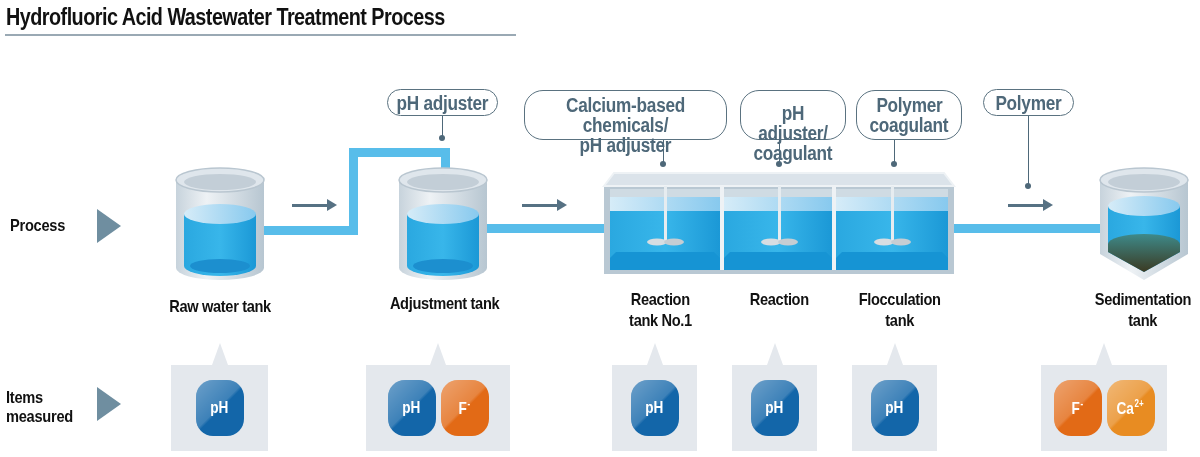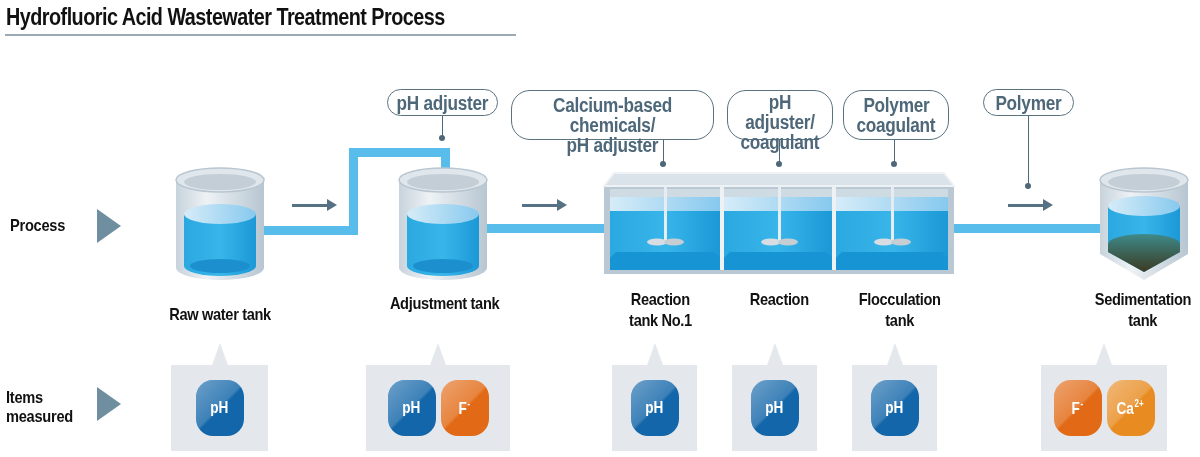--- a/index.html
+++ b/index.html
@@ -14,21 +14,21 @@
   .row-arrow { position: absolute; width: 0; height: 0; border-top: 17px solid transparent;
                border-bottom: 17px solid transparent; border-left: 24px solid #6f8ea0; }
   .stage-label { position: absolute; font-size: 17px; font-weight: bold; color: #111; text-align: center;
                  line-height: 21px; white-space: nowrap; letter-spacing: -0.4px; }
   .stage-label span { display: inline-block; transform: scaleX(0.86); }
   .chem { position: absolute; border: 1.3px solid #5a7280; background: #fff; color: #4e6879;
           font-size: 20px; font-weight: bold; text-align: center; line-height: 20px; box-sizing: border-box;
           letter-spacing: -0.3px; }
   .chem span { display: inline-block; transform: scaleX(0.86); }
   .chem.pill { border-radius: 14px; }
-  .chem.box { border-radius: 19px; }
+  .chem.box { border-radius: 19px; margin-left: 13px; }
   .connector { position: absolute; width: 1.3px; background: #4e6879; }
   .dot { position: absolute; width: 6px; height: 6px; border-radius: 50%; background: #4e6879; }
   .flow-arrow { position: absolute; height: 3px; background: #567183; }
   .flow-arrow::after { content: ""; position: absolute; right: -7px; top: -5px; border-top: 6.5px solid transparent;
                        border-bottom: 6.5px solid transparent; border-left: 10px solid #567183; }
   .pipe { position: absolute; background: #58bdea; }
   .measure { position: absolute; top: 365px; height: 86px; background: #e4e8ed; }
   .measure::before { content: ""; position: absolute; top: -22px; left: 50%; margin-left: -8px;
                      border-left: 8px solid transparent; border-right: 8px solid transparent;
                      border-bottom: 22px solid #e4e8ed; }
@@ -160,41 +160,41 @@
 <div class="connector" style="left:442px; top:116px; height:21px;"></div>
 <div class="dot" style="left:439px; top:135px;"></div>
 
 <div class="chem box" style="left:511px; top:90px; width:203px; height:50px; padding-top:4px;">
   <div><span>Calcium-based chemicals/</span></div>
   <div><span>pH adjuster</span></div>
 </div>
 <div class="connector" style="left:663px; top:140px; height:23px;"></div>
 <div class="dot" style="left:660px; top:161px;"></div>
 
-<div class="chem box" style="left:727px; top:90px; width:106px; height:50px; padding-top:1px;">
+<div class="chem box" style="left:727px; top:90px; width:106px; height:50px; padding-top:12px;">
   <div><span>pH adjuster/</span></div>
   <div><span>coagulant</span></div>
 </div>
 <div class="connector" style="left:779px; top:140px; height:23px;"></div>
 <div class="dot" style="left:776px; top:161px;"></div>
 
 <div class="chem box" style="left:843px; top:90px; width:106px; height:50px; padding-top:4px;">
   <div><span>Polymer</span></div>
   <div><span>coagulant</span></div>
 </div>
 <div class="connector" style="left:894px; top:140px; height:23px;"></div>
 <div class="dot" style="left:891px; top:161px;"></div>
 
 <div class="chem pill" style="left:983px; top:89px; width:91px; height:27px; padding-top:3px;">
   <span>Polymer</span>
 </div>
 <div class="connector" style="left:1028px; top:116px; height:69px;"></div>
 <div class="dot" style="left:1025px; top:183px;"></div>
 
-<div class="stage-label" style="left:140px; top:304px; width:160px;text-decoration:underline;">
+<div class="stage-label" style="left:140px; top:296px; width:160px;text-decoration:underline;">
   <span>Raw water tank</span>
 </div>
 <div class="stage-label" style="left:365px; top:293px; width:160px;">
   <span>Adjustment tank</span>
 </div>
 <div class="stage-label" style="left:600px; top:289px; width:120px;">
   <div><span>Reaction</span></div>
   <div><span>tank No.1</span></div>
 </div>
 <div class="stage-label" style="left:719px; top:289px; width:120px;">

